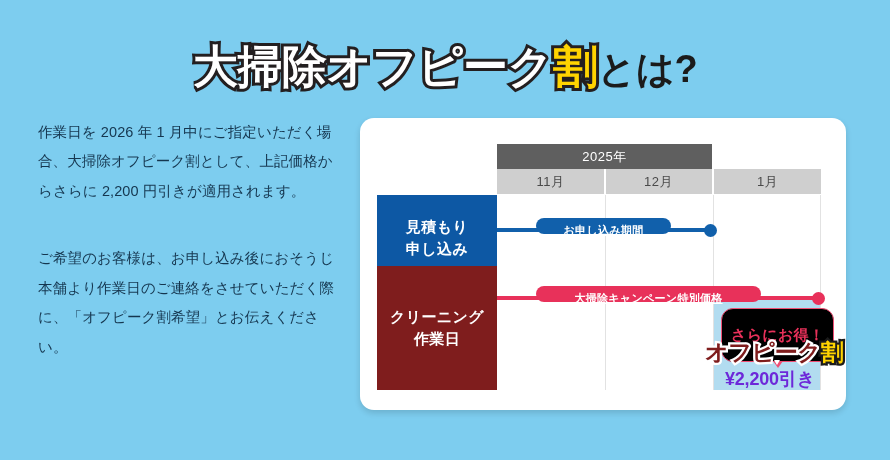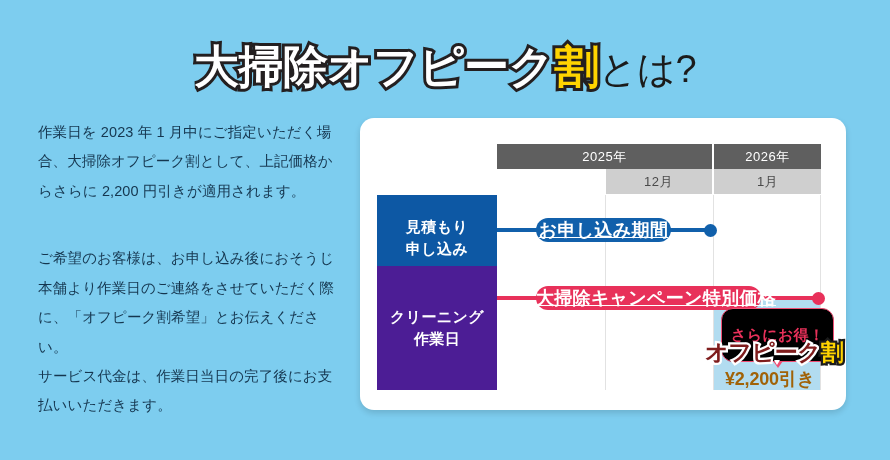--- a/index.html
+++ b/index.html
@@ -36,21 +36,21 @@
   }
   #page-title .ty {
     color: #ffd400;
     -webkit-text-stroke: 6px #231f20;
     paint-order: stroke fill;
     font-weight: 700;
   }
   #page-title .tb {
     color: #1b1b1b;
     font-size: 38px;
-    font-weight: 400;
+    font-weight: 700;
   }
 
   
   #left-text {
     position: absolute;
     left: 38px;
     top: 118px;
     width: 300px;
     color: #15364f;
     font-size: 14.5px;
@@ -136,37 +136,37 @@
     font-weight: 700;
     line-height: 1.45;
     text-align: center;
     display: flex;
     flex-direction: column;
     align-items: center;
     justify-content: center;
     letter-spacing: 0.4px;
   }
   #row-label-quote { background: #0d58a4; }
-  #row-label-clean { background: #4c1d95; }
+  #row-label-clean { background: #7f1d1d; }
 
   
   .tl-line {
     position: absolute;
     height: 4px;
   }
   .tl-line.blue { background: #1160ab; }
   .tl-line.red  { background: #e8315a; }
 
   .tl-pill {
     position: absolute;
-    height: 24px;
+    height: 16px;
     line-height: 24px;
     border-radius: 12px;
     color: #ffffff;
-    font-size: 18px;
+    font-size: 11px;
     font-weight: 700;
     text-align: center;
     letter-spacing: 0.3px;
     white-space: nowrap;
     text-decoration: underline;
   }
   .tl-pill.blue { background: #1160ab; }
   .tl-pill.red  { background: #e8315a; }
 
   .tl-dot {
@@ -231,50 +231,49 @@
     -webkit-text-stroke: 4.5px #ffffff;
     paint-order: stroke fill;
   }
   #discount-name .dy {
     color: #ffd400;
     -webkit-text-stroke: 4.5px #1b1b1b;
     paint-order: stroke fill;
   }
   #discount-amount {
     position: absolute;
-    color: #a16207;
+    color: #6d28d9;
     font-size: 18px;
     font-weight: 700;
     line-height: 1;
     white-space: nowrap;
     letter-spacing: -0.2px;
   }
 </style>
 </head>
 <body>
 
 <div id="page-title">
   <span class="tw">大掃除オフピーク</span><span class="ty">割</span><span class="tb">とは?</span>
 </div>
 
 <div id="left-text">
-  <p>作業日を 2023 年 1 月中にご指定いただく場合、大掃除オフピーク割として、上記価格からさらに 2,200 円引きが適用されます。</p>
+  <p>作業日を 2026 年 1 月中にご指定いただく場合、大掃除オフピーク割として、上記価格からさらに 2,200 円引きが適用されます。</p>
   <p class="gap">ご希望のお客様は、お申し込み後におそうじ本舗より作業日のご連絡をさせていただく際に、「オフピーク割希望」とお伝えください。</p>
-  <p>サービス代金は、作業日当日の完了後にお支払いいただきます。</p>
 </div>
 
 <div id="chart-card">
   <div id="chart-inner">
 
     <div id="highlight-col" style="left:353px; top:180px; width:107px; height:92px;"></div>
 
     <div class="yr-band" style="left:137px; top:26px; width:215px;">2025年</div>
-    <div class="yr-band" style="left:354px; top:26px; width:107px;">2026年</div>
     <div class="yr-sep" style="left:352px;"></div>
 
+    <div class="mo-band" style="left:137px; top:51px; width:107px;">11月</div>
     <div class="mo-band" style="left:245px; top:51px; width:107px;">12月</div>
     <div class="mo-band" style="left:354px; top:51px; width:107px;">1月</div>
     <div class="yr-sep" style="left:244px; top:51px;"></div>
     <div class="yr-sep" style="left:352px; top:51px;"></div>
 
     <div class="col-line" style="left:245px;"></div>
     <div class="col-line" style="left:353px;"></div>
     <div class="grid-right" style="left:460px;"></div>
 
     <div class="row-label" id="row-label-quote" style="left:17px; top:77px; width:120px; height:85px;">

